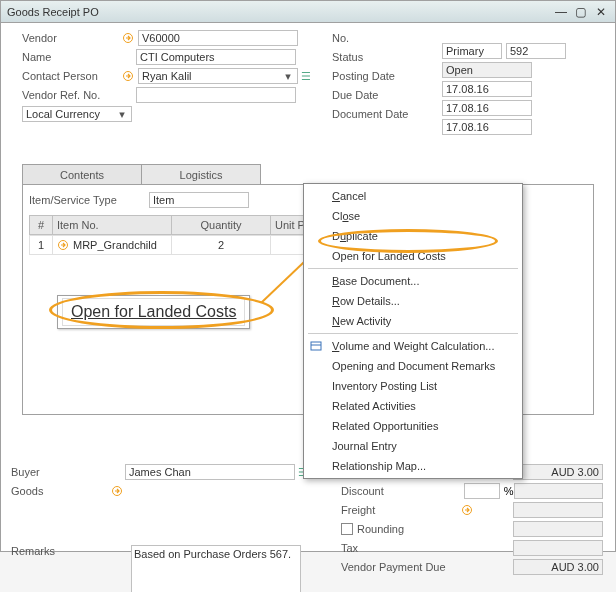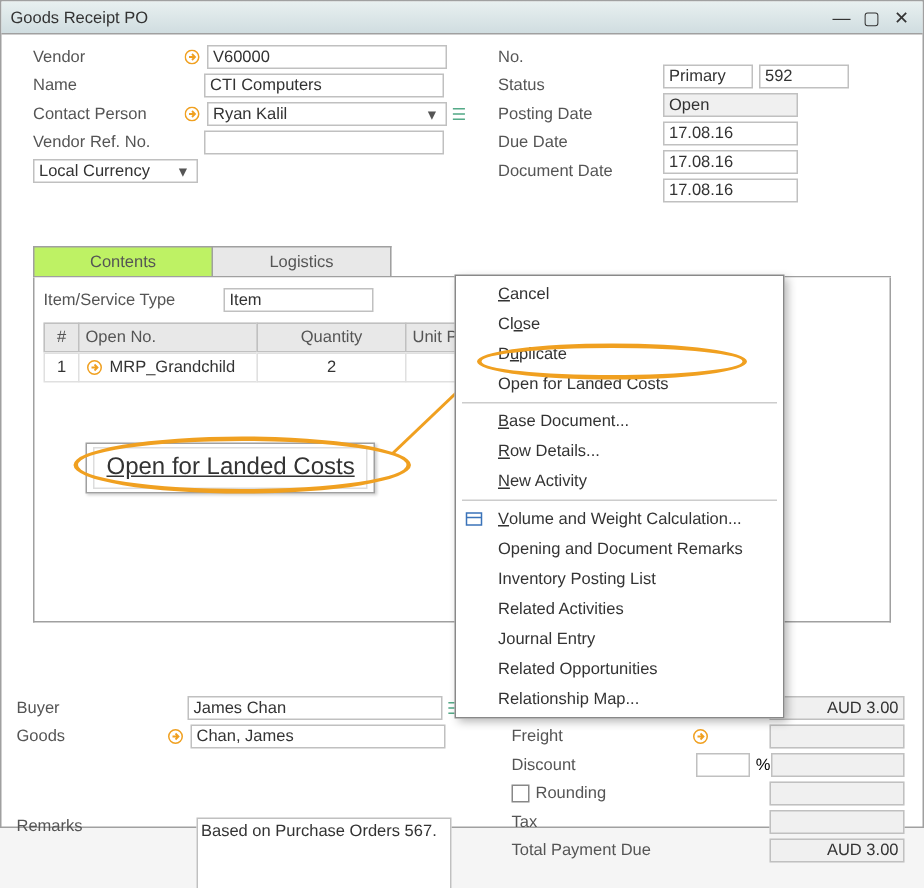--- a/index.html
+++ b/index.html
@@ -16,21 +16,21 @@
 .field.readonly { background: #f0f0f0; }
 .arrow-link { width: 14px; height: 14px; display: inline-flex; align-items: center; justify-content: center; margin-right: 2px; }
 .arrow-svg { display: block; }
 .top-cols { display: flex; }
 .col-left { width: 310px; }
 .col-right { flex: 1; }
 .col-right .row { }
 .col-right .field { width: 90px; margin-top: 25px; }
 .tabs { display: flex; margin-top: 40px; border-bottom: 1px solid #a0a0a0; }
 .tab { width: 120px; height: 20px; border: 1px solid #a0a0a0; border-bottom: none; background: #e8e8e8; display: flex; align-items: center; justify-content: center; color: #555; margin-right: -1px; cursor: pointer; }
-.tab.active { background: #bef264; position: relative; z-index: 1; }
+.tab.active { background: #e5e5e5; position: relative; z-index: 1; }
 .tab-content { border: 1px solid #a0a0a0; border-top: none; padding: 6px; background: #fff; }
 .grid-header, .grid-row { display: flex; height: 20px; align-items: stretch; }
 .grid-header .cell { background: #e8e8e8; border: 1px solid #c0c0c0; margin-right: -1px; display: flex; align-items: center; padding: 0 4px; color: #555; }
 .grid-row .cell { border: 1px solid #e0e0e0; margin-right: -1px; display: flex; align-items: center; padding: 0 4px; color: #333; background: #fff; }
 .cell.num { width: 24px; justify-content: center; }
 .cell.itemno { width: 120px; }
 .cell.qty { width: 100px; justify-content: center; }
 .cell.price { width: 100px; }
 .watermark { position: absolute; top: 240px; left: 80px; font-size: 80px; color: #d5dadd; font-weight: 900; opacity: 0.3; pointer-events: none; letter-spacing: -5px; z-index: 0; }
 .watermark2 { position: absolute; top: 348px; left: 80px; font-size: 14px; color: #8aa5b5; opacity: 0.45; pointer-events: none; letter-spacing: 2px; z-index: 0; display: flex; align-items: center; gap: 8px; }
@@ -155,21 +155,21 @@
       <div class="tab active">Contents</div>
       <div class="tab">Logistics</div>
     </div>
     <div class="tab-content" style="position:relative; z-index:1; height:230px;">
       <div class="row" style="margin-bottom:6px;">
         <span class="lbl" style="width:120px">Item/Service Type</span>
         <span class="field" style="width:100px">Item</span>
       </div>
       <div class="grid-header">
         <div class="cell num">#</div>
-        <div class="cell itemno">Open No.</div>
+        <div class="cell itemno">Item No.</div>
         <div class="cell qty">Quantity</div>
         <div class="cell price">Unit Price</div>
       </div>
       <div class="grid-row">
         <div class="cell num">1</div>
         <div class="cell itemno">
           <span class="arrow-link">
             <svg class="arrow-svg" width="12" height="10">
                 <circle cx="5" cy="5" r="4.5" fill="#fff" stroke="#f0a020" stroke-width="1"></circle>
                 <path d="M3 5 L7 5 M5 3 L7 5 L5 7" stroke="#f0a020" fill="none" stroke-width="1.2"></path>
@@ -238,24 +238,24 @@
       <div class="mitem">
           <span>Opening and Document Remarks</span>
         </div>
       <div class="mitem">
           <span>Inventory Posting List</span>
         </div>
       <div class="mitem">
           <span>Related Activities</span>
         </div>
       <div class="mitem">
+          <span>Related Opportunities</span>
+        </div>
+      <div class="mitem">
           <span>Journal Entry</span>
-        </div>
-      <div class="mitem">
-          <span>Related Opportunities</span>
         </div>
       <div class="mitem">
           <span>Relationship Map...</span>
         </div>
     </div>
 
     <div class="bot-left">
       <div class="row">
         <span class="lbl">Buyer</span>
         <span style="width:14px"></span>
@@ -263,56 +263,55 @@
         <span style="margin-left:3px;color:#5a8;">☰</span>
       </div>
       <div class="row">
         <span class="lbl">Goods</span>
         <span class="arrow-link">
           <svg class="arrow-svg" width="12" height="10">
               <circle cx="5" cy="5" r="4.5" fill="#fff" stroke="#f0a020" stroke-width="1"></circle>
               <path d="M3 5 L7 5 M5 3 L7 5 L5 7" stroke="#f0a020" fill="none" stroke-width="1.2"></path>
             </svg>
         </span>
-        <span class="field">Chan, James</span>
       </div>
     </div>
 
     <div class="bot-right">
       <div class="row">
         <span class="blabel">Total Before Discount</span>
         <span class="bfield">AUD 3.00</span>
+      </div>
+      <div class="row">
+        <span class="blabel">Discount</span>
+        <span class="small-in"></span>
+        <span>%</span>
+        <span class="bfield"></span>
       </div>
       <div class="row">
         <span class="blabel">Freight</span>
         <span class="arrow-link">
           <svg class="arrow-svg" width="12" height="10">
               <circle cx="5" cy="5" r="4.5" fill="#fff" stroke="#f0a020" stroke-width="1"></circle>
               <path d="M3 5 L7 5 M5 3 L7 5 L5 7" stroke="#f0a020" fill="none" stroke-width="1.2"></path>
             </svg>
         </span>
         <span class="bfield"></span>
       </div>
       <div class="row">
-        <span class="blabel">Discount</span>
-        <span class="small-in"></span>
-        <span>%</span>
-        <span class="bfield"></span>
-      </div>
-      <div class="row">
         <span class="r-chk"></span>
         <span class="blabel" style="width:104px">Rounding</span>
         <span class="bfield"></span>
       </div>
       <div class="row">
         <span class="blabel">Tax</span>
         <span class="bfield"></span>
       </div>
       <div class="row">
-        <span class="blabel">Total Payment Due</span>
+        <span class="blabel">Vendor Payment Due</span>
         <span class="bfield">AUD 3.00</span>
       </div>
     </div>
 
     <div class="remarks-lbl">Remarks</div>
     <div class="remarks-box">Based on Purchase Orders 567.</div>
 
   </div>
 </div>
 

